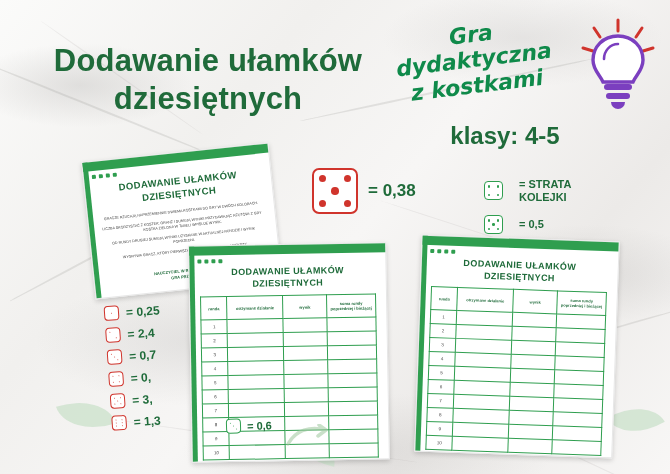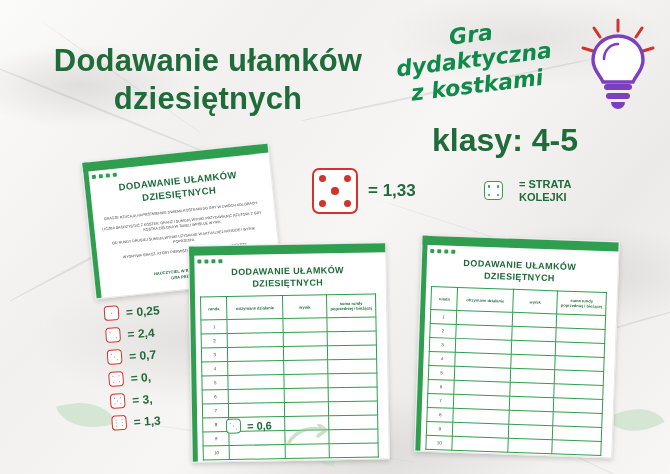--- a/index.html
+++ b/index.html
@@ -42,21 +42,21 @@
     font-family:"DejaVu Sans", sans-serif;
     font-weight:bold;
     font-style:italic;
     font-size:22px;
     line-height:1.15;
     text-align:center;
     transform:rotate(-7deg);
   }
   #klasy{
     position:absolute;left:400px;top:122px;width:210px;
-    color:#1f6b3a;font-weight:bold;font-size:32px;text-align:center;
+    color:#1f6b3a;font-weight:bold;font-size:24px;text-align:center;
   }
 
   
   #bulb{position:absolute;left:578px;top:18px;width:80px;height:96px;}
 
   
   .leaf{position:absolute;background:#cfe3cf;border-radius:0 100% 0 100%;opacity:.85;}
 
   
   .card{
@@ -396,21 +396,21 @@
         </span>
         <span class="pip"></span>
         <span class="pip">
           <b></b>
         </span>
         <span class="pip"></span>
         <span class="pip">
           <b></b>
         </span>
       </div>
-    <span class="legend-val">= 1,33</span>
+    <span class="legend-val">= 0,38</span>
   </div>
 
   <div id="right-legend">
     <div class="legend-row">
       <div class="die d-md green">
           <span class="pip">
             <b></b>
           </span>
           <span class="pip"></span>
           <span class="pip">
@@ -422,20 +422,44 @@
           <span class="pip">
             <b></b>
           </span>
           <span class="pip"></span>
           <span class="pip">
             <b></b>
           </span>
         </div>
       <span class="txt" style="white-space:pre-line;">= STRATA
 KOLEJKI</span>
+    </div>
+    <div class="legend-row">
+      <div class="die d-md green">
+          <span class="pip">
+            <b></b>
+          </span>
+          <span class="pip"></span>
+          <span class="pip">
+            <b></b>
+          </span>
+          <span class="pip"></span>
+          <span class="pip">
+            <b></b>
+          </span>
+          <span class="pip"></span>
+          <span class="pip">
+            <b></b>
+          </span>
+          <span class="pip"></span>
+          <span class="pip">
+            <b></b>
+          </span>
+        </div>
+      <span class="txt">= 0,5</span>
     </div>
   </div>
 
   <div id="legend">
     <div class="legend-row">
       <div class="die d-sm">
           <span class="pip"></span>
           <span class="pip"></span>
           <span class="pip"></span>
           <span class="pip"></span>

